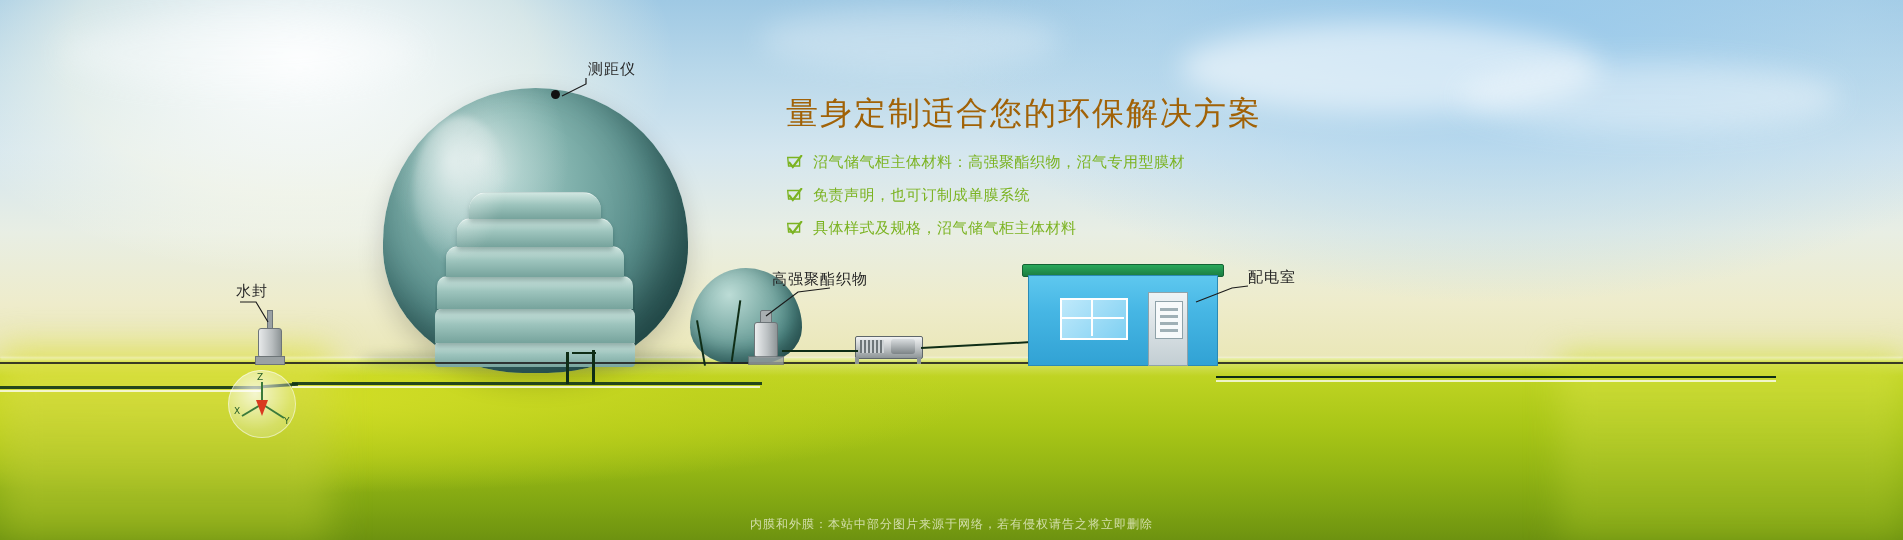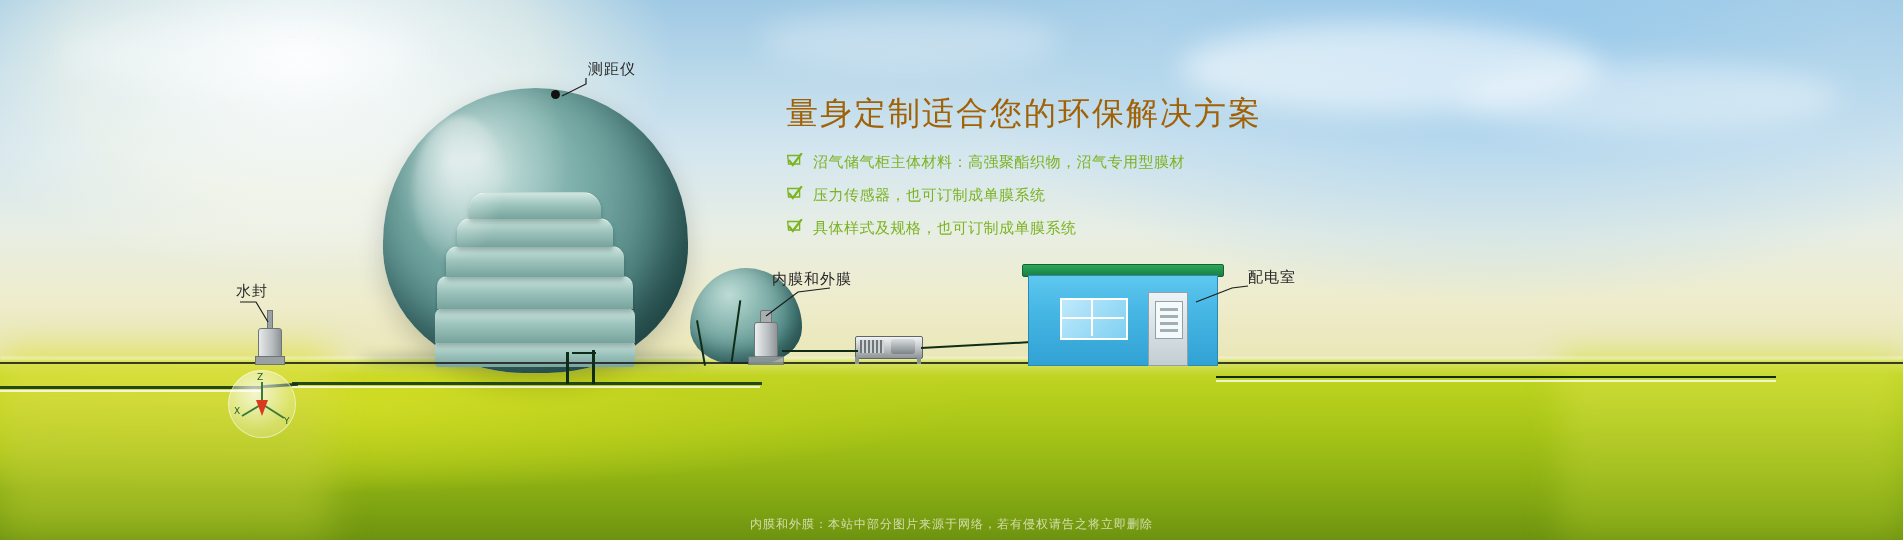--- a/index.html
+++ b/index.html
@@ -125,21 +125,21 @@
   .lbl{position:absolute;color:#262626;font-size:15px;letter-spacing:1px;white-space:nowrap;
     font-family:"DejaVu Sans","Liberation Sans",sans-serif;}
 
   
   .copy{position:absolute;left:786px;top:82px;width:640px;}
   .sub{font-size:27px;color:#4b4b4b;letter-spacing:4px;line-height:1;
     font-family:"DejaVu Sans","Liberation Sans",sans-serif;font-weight:400;}
   .title{margin-top:14px;font-size:32px;font-weight:normal;color:#a16207;letter-spacing:2px;line-height:1.1;
     font-family:"DejaVu Sans","Liberation Sans",sans-serif;}
   .bullets{margin-top:22px;}
-  .bi{display:flex;align-items:flex-start;margin-bottom:14px;}
+  .bi{display:flex;align-items:flex-end;margin-bottom:14px;}
   .chk{width:17px;height:17px;margin-right:10px;flex:0 0 auto;}
   .bi span.t{font-size:15px;color:#7bb321;letter-spacing:.5px;
     font-family:"DejaVu Sans","Liberation Sans",sans-serif;}
 
   
   .foot{position:absolute;left:0;top:516px;width:1903px;text-align:center;
     font-size:12px;color:#e9eecf;opacity:.8;letter-spacing:1px;
     font-family:"DejaVu Sans","Liberation Sans",sans-serif;}
 </style>
 </head>
@@ -240,45 +240,45 @@
 
   <svg style="position:absolute;left:0;top:0;width:1903px;height:540px;pointer-events:none;">
     <path d="M586,78 L586,84 L562,96" stroke="#1b1b1b" stroke-width="1.2" fill="none"></path>
     <path d="M240,302 L256,302 L268,322" stroke="#1b1b1b" stroke-width="1.2" fill="none"></path>
     <path d="M830,288 L798,292 L766,316" stroke="#1b1b1b" stroke-width="1.2" fill="none"></path>
     <path d="M1248,286 L1232,288 L1196,302" stroke="#1b1b1b" stroke-width="1.2" fill="none"></path>
   </svg>
 
   <div class="lbl" style="left:588px;top:60px;">测距仪</div>
   <div class="lbl" style="left:236px;top:282px;">水封</div>
-  <div class="lbl" style="left:772px;top:270px;">内膜和外膜</div>
+  <div class="lbl" style="left:772px;top:270px;">高强聚酯织物</div>
   <div class="lbl" style="left:1248px;top:268px;">配电室</div>
 
   <div class="copy">
     <div class="title">量身定制适合您的环保解决方案</div>
     <div class="bullets">
       <div class="bi">
         <svg class="chk" viewBox="0 0 20 20">
           <path d="M2 3 H16 V13 H3 Z" fill="none" stroke="#7bb321" stroke-width="1.6"></path>
           <path d="M4 9 L8 14 L18 1" fill="none" stroke="#7bb321" stroke-width="2.6" stroke-linecap="round"></path>
         </svg>
         <span class="t">沼气储气柜主体材料：高强聚酯织物，沼气专用型膜材</span>
       </div>
       <div class="bi">
         <svg class="chk" viewBox="0 0 20 20">
           <path d="M2 3 H16 V13 H3 Z" fill="none" stroke="#7bb321" stroke-width="1.6"></path>
           <path d="M4 9 L8 14 L18 1" fill="none" stroke="#7bb321" stroke-width="2.6" stroke-linecap="round"></path>
         </svg>
-        <span class="t">压力传感器，也可订制成单膜系统</span>
+        <span class="t">免责声明，也可订制成单膜系统</span>
       </div>
       <div class="bi">
         <svg class="chk" viewBox="0 0 20 20">
           <path d="M2 3 H16 V13 H3 Z" fill="none" stroke="#7bb321" stroke-width="1.6"></path>
           <path d="M4 9 L8 14 L18 1" fill="none" stroke="#7bb321" stroke-width="2.6" stroke-linecap="round"></path>
         </svg>
-        <span class="t">具体样式及规格，也可订制成单膜系统</span>
+        <span class="t">具体样式及规格，沼气储气柜主体材料</span>
       </div>
     </div>
   </div>
 
   <div class="foot">内膜和外膜：本站中部分图片来源于网络，若有侵权请告之将立即删除</div>
 
 </div>
 
 </body></html>

